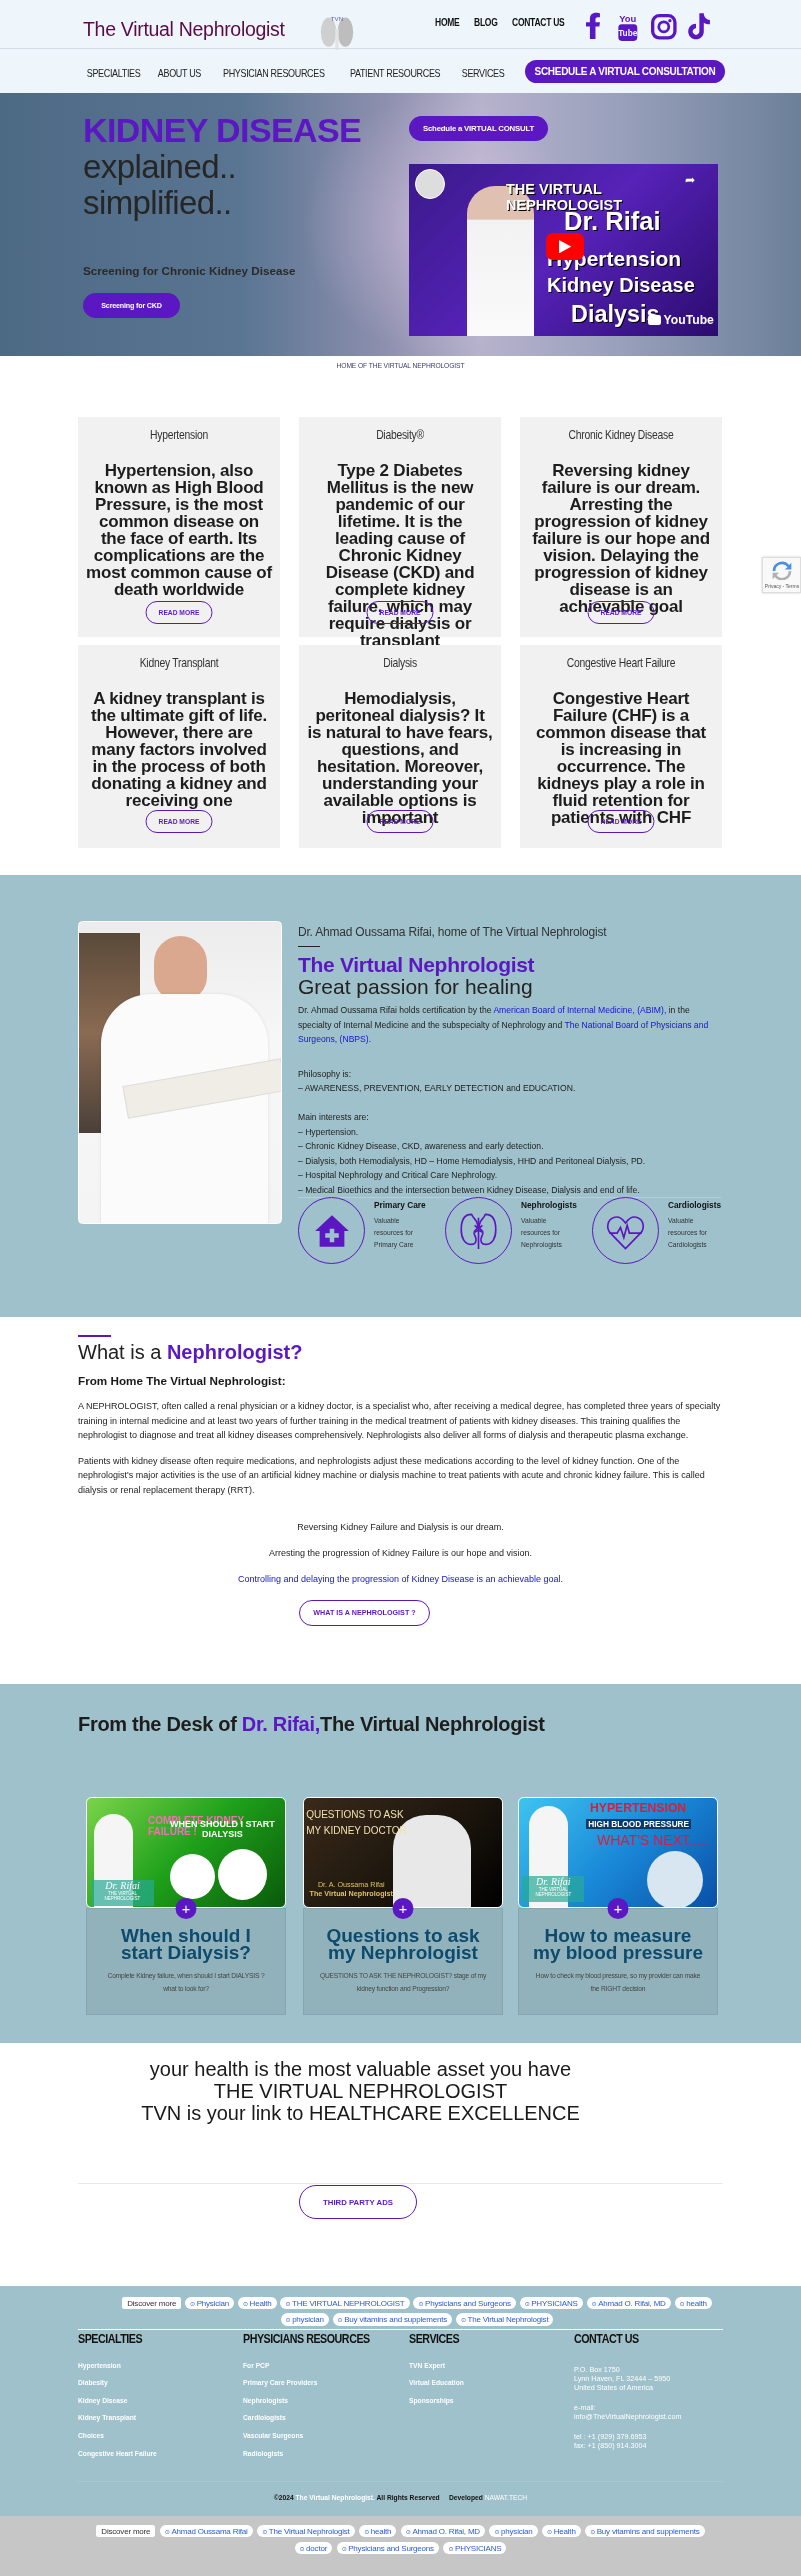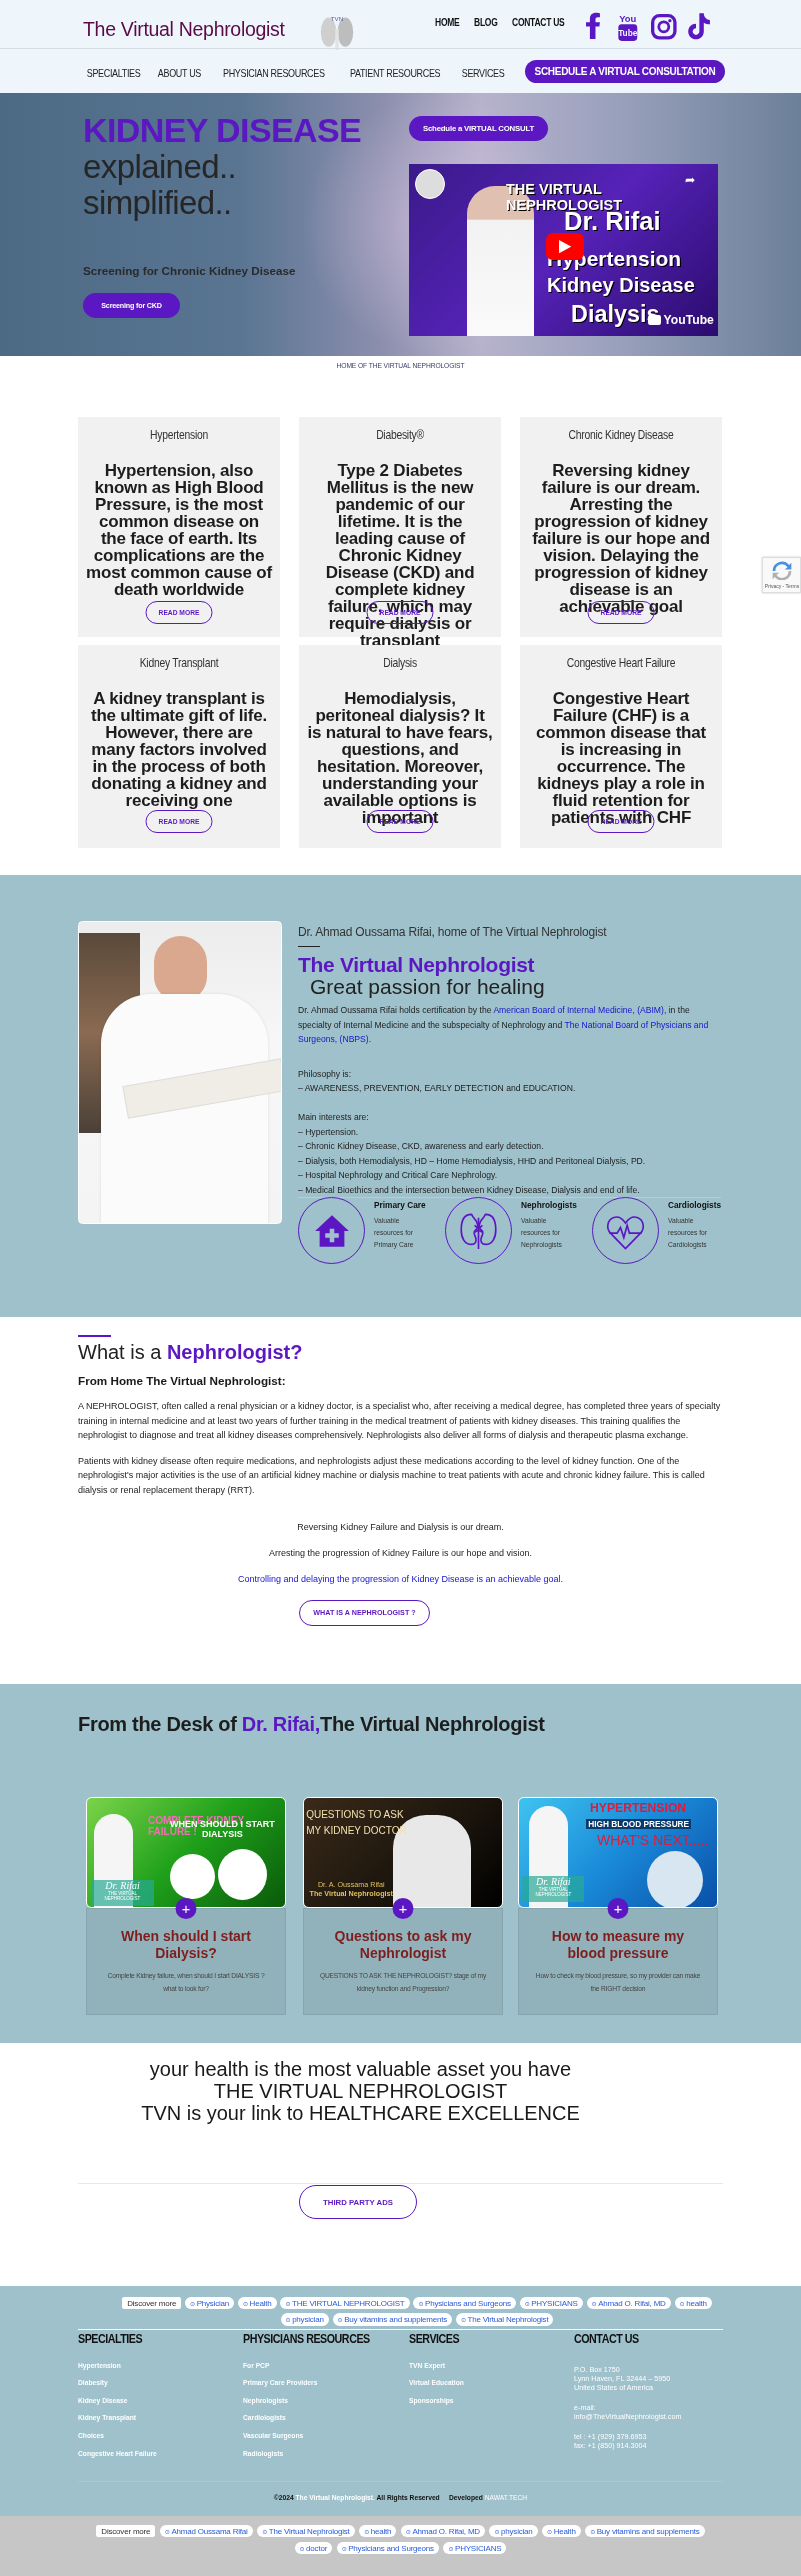--- a/index.html
+++ b/index.html
@@ -30,40 +30,40 @@
 .card{position:absolute;width:202px;background:#f1f1f1;text-align:center}
 .card h3{font-size:12.2px;font-weight:400;color:#333;margin-top:11px;letter-spacing:-0.3px;transform:scaleX(0.85)}
 .card p{font-size:17px;font-weight:700;color:#1d1d1d;line-height:17px;margin:20px 7.8px 0;letter-spacing:-0.2px}
 .read-more{position:absolute;left:50%;transform:translateX(-50%);width:67px;height:23.4px;border:1.1px solid #5b18c2;border-radius:11.7px;color:#5b18c2;font-weight:700;font-size:6.7px;display:flex;align-items:center;justify-content:center}
 
 #bio{position:absolute;left:0;top:875px;width:801px;height:442px;background:#9fc1cb}
 .portrait{position:absolute;left:78px;top:46px;width:204px;height:303px;border:1.1px solid #fff;border-radius:4.5px;background:linear-gradient(180deg,#ececec 0%,#f7f7f7 40%,#f4f4f4 100%);overflow:hidden}
 .bio-kicker{position:absolute;left:298px;top:50px;font-size:12px;color:#333;letter-spacing:-0.2px}
 .bio-rule{position:absolute;left:298px;top:71px;width:22px;height:1.1px;background:#222}
 .bio-title{position:absolute;left:298px;top:78px;font-size:21px;font-weight:800;color:#5b18c2;letter-spacing:-0.3px}
-.bio-sub{position:absolute;left:310px;top:100px;font-size:21px;font-weight:300;color:#222}
+.bio-sub{position:absolute;left:298px;top:100px;font-size:21px;font-weight:300;color:#222}
 .bio-body{position:absolute;left:298px;top:128px;width:412px;font-size:8.6px;line-height:14.5px;color:#1d1d1d}
 .bio-body .link{color:#1515cc}
 
 .what-rule{position:absolute;left:78px;top:1335px;width:33px;height:2.2px;background:#5b18c2}
 .what-title{position:absolute;left:78px;top:1341px;font-size:20px;font-weight:300;color:#222}
 .what-title b{color:#5b18c2;font-weight:800}
 .what-sub{position:absolute;left:78px;top:1374px;font-size:11.7px;font-weight:700;color:#1a1a1a}
 .what-body{position:absolute;left:78px;top:1399px;width:645px;font-size:9px;line-height:14.5px;color:#1d1d1d}
 .center-line{position:absolute;left:0;width:801px;text-align:center;font-size:9px;color:#1d1d1d}
 .outline-btn{position:absolute;border:1.1px solid #5b18c2;border-radius:13.4px;color:#5b18c2;font-weight:700;display:flex;align-items:center;justify-content:center;background:#fff}
 
 #desk{position:absolute;left:0;top:1684px;width:801px;height:359px;background:#9fc1cb}
 .desk-title{position:absolute;left:78px;top:29px;font-size:20px;font-weight:800;color:#1d1d1d;letter-spacing:-0.3px}
 .desk-title b{color:#5b18c2}
 .post{position:absolute;top:113px;width:200px;height:225px}
 .post .thumb{position:absolute;left:0;top:0;width:200px;height:111px;border:1.1px solid #fff;border-radius:5.6px;overflow:hidden}
 .post .body{position:absolute;left:0;top:111px;width:200px;height:107px;background:#92b2bb;border:0.6px solid #86a6af;text-align:center}
 .post .plus{position:absolute;left:50%;top:101px;transform:translateX(-50%);width:21px;height:21px;border-radius:50%;background:#5b18c2;color:#fff;font-size:14.5px;display:flex;align-items:center;justify-content:center;z-index:2}
-.post h4{font-size:14px;font-weight:800;color:#7f1d1d;margin:19px 12.2px 0;line-height:16.7px}
+.post h4{font-size:19px;font-weight:800;color:#0c4a6e;margin:19px 12.2px 0;line-height:16.7px}
 .post p{font-size:6.7px;color:#444;line-height:12.2px;margin:9px 13.4px 0;letter-spacing:-0.2px}
 
 .motto{position:absolute;left:0;top:2058px;width:721px;text-align:center;font-size:20px;line-height:22px;color:#1a1a1a;font-weight:400}
 .motto-rule{position:absolute;left:78px;top:2183px;width:645px;height:0.6px;background:#e8e8e8}
 
 #footer{position:absolute;left:0;top:2286px;width:801px;height:230px;background:#9fc1cb}
 .chips{position:absolute;display:flex;flex-wrap:wrap;justify-content:center;gap:3.9px}
 .chip{background:#fff;border-radius:6.7px;padding:1.7px 5px;font-size:8px;color:#2a5bd7;white-space:nowrap;letter-spacing:-0.2px}
 .chip.label{color:#333;border-radius:2.2px}
 .chip .ci{font-size:6.1px;margin-right:1.7px}

